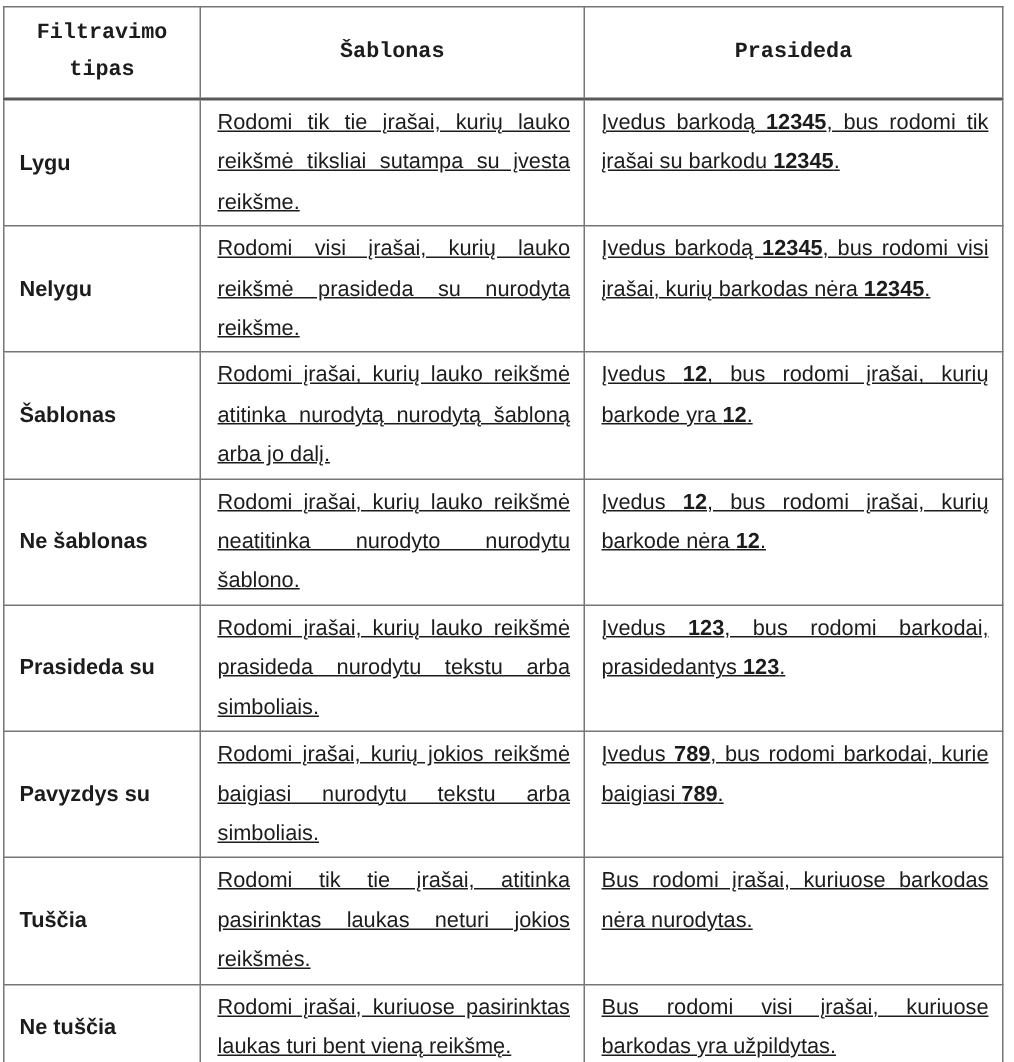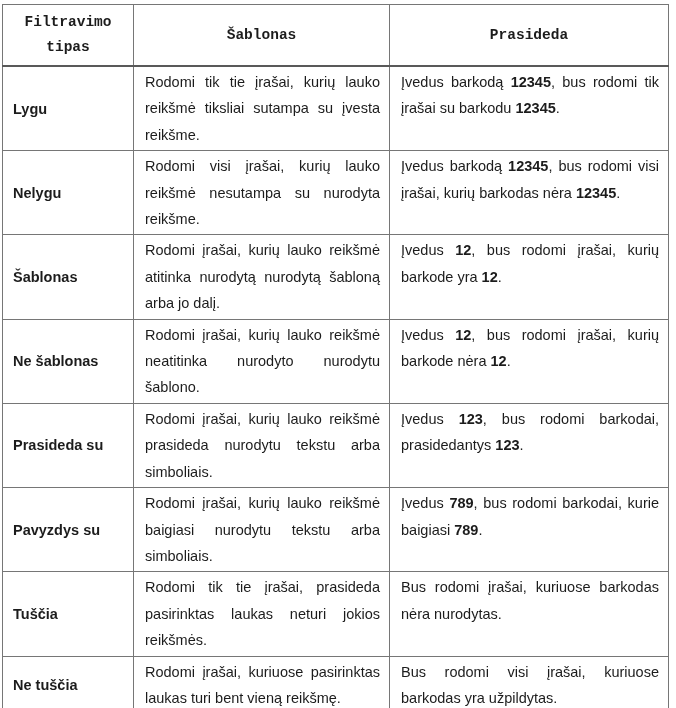--- a/index.html
+++ b/index.html
@@ -43,20 +43,21 @@
     vertical-align:middle;
     text-align:left;
     padding:0 6px 0 10px;
     line-height:20px;
   }
   td.cell-desc,td.cell-example{
     vertical-align:top;
     text-align:justify;
     padding:2px 9px 2px 11px;
     line-height:26.4px;
+    text-decoration:underline;
   }
   td.cell-example b,td.cell-desc b{font-weight:bold;}
 </style>
 </head>
 <body>
 
 <div class="page">
   <table class="filter-table">
     <colgroup>
       <col style="width:131px">
@@ -72,21 +73,21 @@
     </thead>
     <tbody>
   <tr>
     <td class="cell-type">Lygu</td>
     <td class="cell-desc">Rodomi tik tie įrašai, kurių lauko reikšmė tiksliai sutampa su įvesta reikšme.</td>
     <td class="cell-example">Įvedus barkodą <b>12345</b>, bus rodomi tik įrašai su barkodu <b>12345</b>.</td>
   </tr>
 
   <tr>
     <td class="cell-type">Nelygu</td>
-    <td class="cell-desc">Rodomi visi įrašai, kurių lauko reikšmė nesutampa su nurodyta reikšme.</td>
+    <td class="cell-desc">Rodomi visi įrašai, kurių lauko reikšmė prasideda su nurodyta reikšme.</td>
     <td class="cell-example">Įvedus barkodą <b>12345</b>, bus rodomi visi įrašai, kurių barkodas nėra <b>12345</b>.</td>
   </tr>
 
   <tr>
     <td class="cell-type">Šablonas</td>
     <td class="cell-desc">Rodomi įrašai, kurių lauko reikšmė atitinka nurodytą nurodytą šabloną arba jo dalį.</td>
     <td class="cell-example">Įvedus <b>12</b>, bus rodomi įrašai, kurių barkode yra <b>12</b>.</td>
   </tr>
 
   <tr>
@@ -96,27 +97,27 @@
   </tr>
 
   <tr>
     <td class="cell-type">Prasideda su</td>
     <td class="cell-desc">Rodomi įrašai, kurių lauko reikšmė prasideda nurodytu tekstu arba simboliais.</td>
     <td class="cell-example">Įvedus <b>123</b>, bus rodomi barkodai, prasidedantys <b>123</b>.</td>
   </tr>
 
   <tr>
     <td class="cell-type">Pavyzdys su</td>
-    <td class="cell-desc">Rodomi įrašai, kurių lauko reikšmė baigiasi nurodytu tekstu arba simboliais.</td>
+    <td class="cell-desc">Rodomi įrašai, kurių jokios reikšmė baigiasi nurodytu tekstu arba simboliais.</td>
     <td class="cell-example">Įvedus <b>789</b>, bus rodomi barkodai, kurie baigiasi <b>789</b>.</td>
   </tr>
 
   <tr>
     <td class="cell-type">Tuščia</td>
-    <td class="cell-desc">Rodomi tik tie įrašai, prasideda pasirinktas laukas neturi jokios reikšmės.</td>
+    <td class="cell-desc">Rodomi tik tie įrašai, atitinka pasirinktas laukas neturi jokios reikšmės.</td>
     <td class="cell-example">Bus rodomi įrašai, kuriuose barkodas nėra nurodytas.</td>
   </tr>
 
   <tr>
     <td class="cell-type">Ne tuščia</td>
     <td class="cell-desc">Rodomi įrašai, kuriuose pasirinktas laukas turi bent vieną reikšmę.</td>
     <td class="cell-example">Bus rodomi visi įrašai, kuriuose barkodas yra užpildytas.</td>
   </tr>
 </tbody>
   </table>

